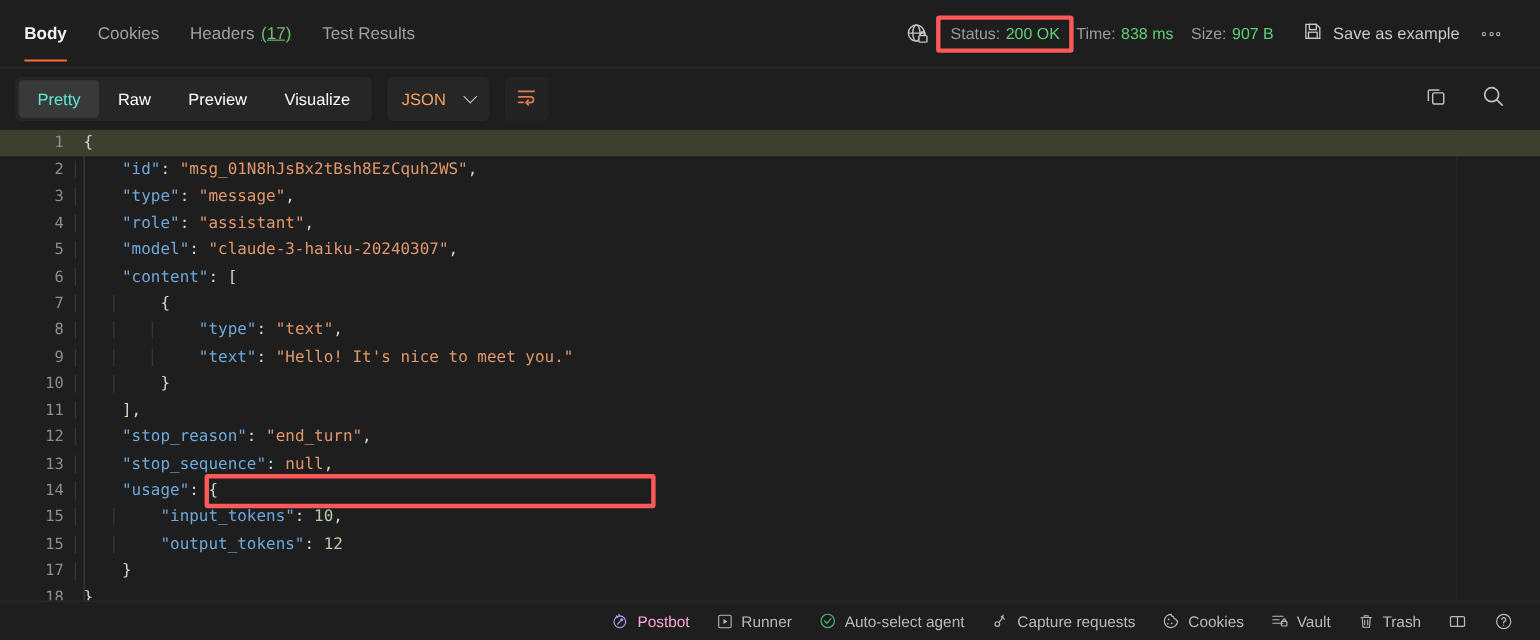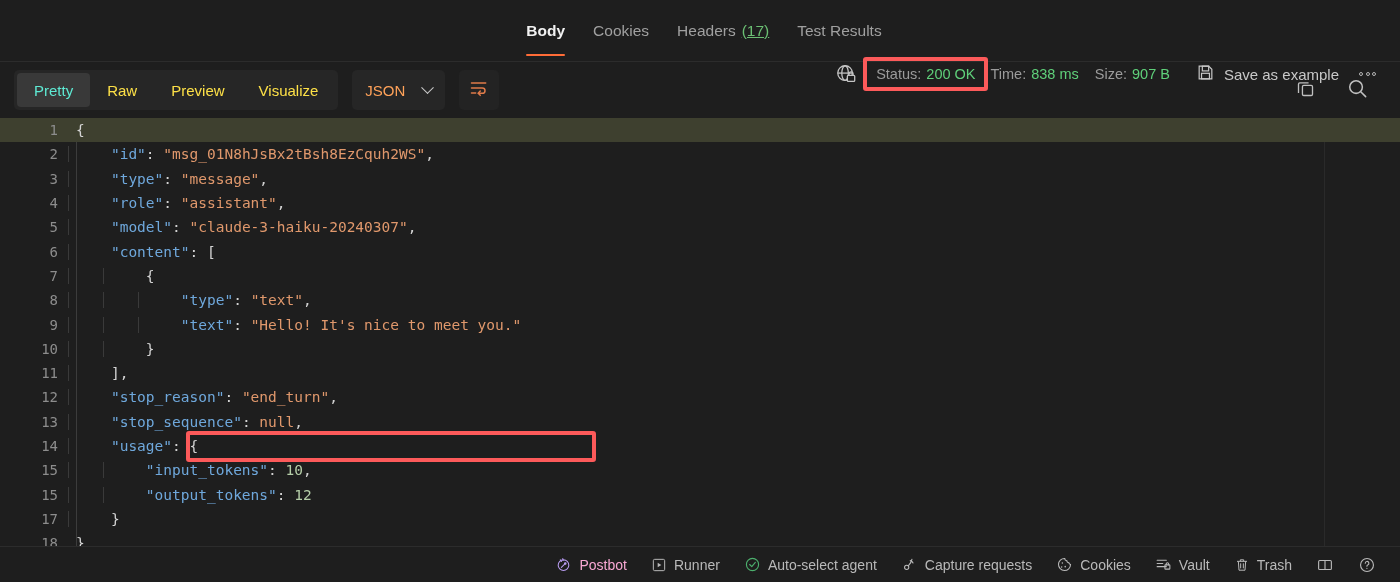--- a/index.html
+++ b/index.html
@@ -9,38 +9,38 @@
     font-family: "Liberation Sans", sans-serif;
     overflow: hidden;
   }
   body { position: relative; }
 
   
   .resp-tabbar {
     position: absolute; left: 0; top: 0; width: 1400px; height: 62px;
     background: #1e1e1e;
     border-bottom: 1px solid #2c2c2c;
-    display: flex; align-items: center; flex-direction: column;
+    display: flex; align-items: center;
   }
   .tabs { display: flex; align-items: center; height: 62px; padding-left: 8px; }
   .tab {
     position: relative; height: 62px; padding: 0 14px;
     display: flex; align-items: center; gap: 6px;
     font-size: 15.5px; color: #a0a0a0; cursor: pointer;
   }
   .tab.active { color: #f2f2f2; font-weight: bold; }
   .tab.active::after {
     content: ""; position: absolute; left: 14px; right: 14px; bottom: 6px;
     height: 2px; background: #ff6c37; border-radius: 1px;
   }
   .tab .count { color: #6bbf73; font-weight: normal; text-decoration: underline; }
 
   .meta {
     margin-left: auto; display: flex; align-items: center;
-    height: 62px; padding-right: 6px; gap: 0;
+    height: 62px; padding-right: 18px; gap: 0;
   }
   .globe-lock { margin-right: 10px; display:flex; align-items:center; }
   .status-wrap {
     position: relative; display: flex; align-items: center;
     padding: 4px 9px; margin-right: 6px;
   }
   .hl-box {
     position: absolute; inset: -5px -4px;
     border: 4px solid #fc5a5a; border-radius: 3px; pointer-events: none;
   }
@@ -66,21 +66,21 @@
     position: absolute; left: 0; top: 62px; width: 1400px; height: 56px;
     display: flex; align-items: center; padding: 0 14px;
   }
   .seg {
     display: flex; align-items: center; height: 40px;
     background: #262626; border-radius: 5px; padding: 3px;
   }
   .seg-item {
     height: 34px; padding: 0 17px; border-radius: 4px;
     display: flex; align-items: center;
-    font-size: 15px; color: #fde047; cursor: pointer;
+    font-size: 15px; color: #ffffff; cursor: pointer;
   }
   .seg-item.active { background: #393939; color: #5eead4; font-weight: normal; }
   .lang-sel {
     height: 40px; margin-left: 14px; padding: 0 13px;
     background: #262626; border-radius: 5px;
     display: flex; align-items: center; gap: 18px;
     font-size: 15px; color: #ffa259; cursor: pointer;
   }
   .chev { width: 9px; height: 9px; border-right: 1.8px solid #c9c9c9;
     border-bottom: 1.8px solid #c9c9c9; transform: rotate(45deg) translate(-2px,-2px); }

